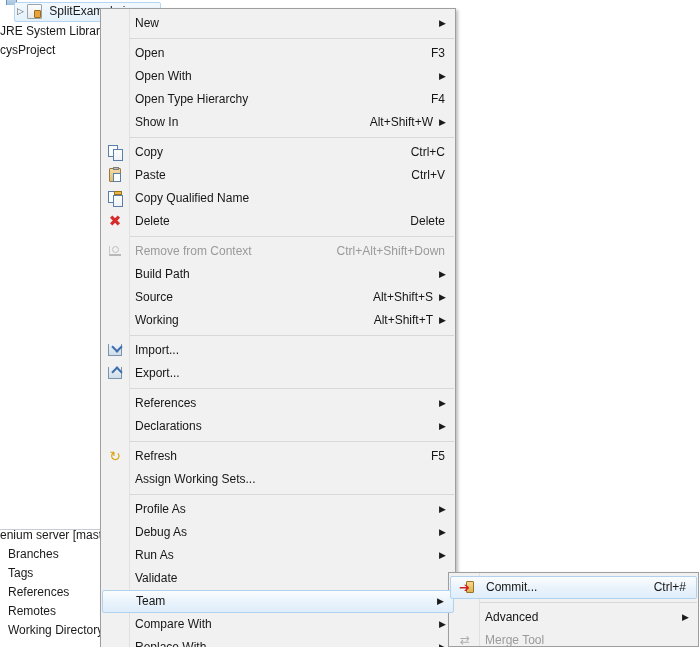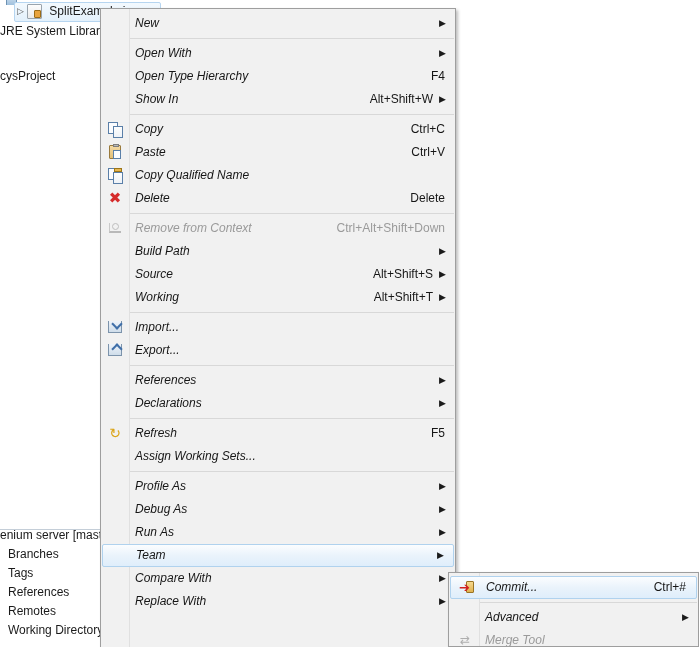--- a/index.html
+++ b/index.html
@@ -197,21 +197,21 @@
   .mi {
     position: relative;
     height: 23px;
     line-height: 23px;
     padding: 0 10px 0 34px;
     white-space: nowrap;
     color: #161616;
     box-sizing: border-box;
     z-index: 2;
   }
-  .mi .lbl { position: relative; z-index: 3; font-style: italic; }
+  .mi .lbl { position: relative; z-index: 3; }
   .mi .accel {
     position: absolute;
     right: 22px;
     top: 0;
     color: #161616;
     z-index: 3;
   }
   .mi.noarrow .accel { right: 10px; }
   .mi .arrow {
     position: absolute;
@@ -408,21 +408,21 @@
 
     <div class="pe-row" style="left:14px; top:2px;">
       <span class="twisty">▷</span><span class="icn icn-java"></span>
       <span class="pe-label" style="margin-left:4px;">SplitExample.java</span>
     </div>
 
     <div class="pe-row" style="left:0px; top:22px;">
       <span class="pe-label">JRE System Library</span>
     </div>
 
-    <div class="pe-row" style="left:0px; top:41px;margin-top:26px;">
+    <div class="pe-row" style="left:0px; top:41px;">
       <span class="pe-label">cysProject</span>
     </div>
   </div>
 
   <div class="gitview">
     <div class="gitview-body">
       <div class="git-row" style="top:-4px;">
         <span>enium server [mast</span>
       </div>
       <div class="git-row" style="top:15px; left:8px;">
@@ -439,20 +439,21 @@
       </div>
       <div class="git-row" style="top:91px; left:8px;">
         <span>Working Directory</span>
       </div>
     </div>
   </div>
 
   <div class="menu" id="main-menu">
       <div class="mi"><span class="lbl">New</span><span class="arrow">▶</span></div>
       <div class="msep"></div>
+      <div class="mi noarrow"><span class="lbl">Open</span><span class="accel">F3</span></div>
       <div class="mi"><span class="lbl">Open With</span><span class="arrow">▶</span></div>
       <div class="mi noarrow"><span class="lbl">Open Type Hierarchy</span><span class="accel">F4</span></div>
       <div class="mi"><span class="lbl">Show In</span><span class="accel">Alt+Shift+W</span><span class="arrow">▶</span></div>
       <div class="msep"></div>
       <div class="mi noarrow"><span class="mic">
           <span class="ic-copy"></span>
         </span><span class="lbl">Copy</span><span class="accel">Ctrl+C</span></div>
       <div class="mi noarrow"><span class="mic">
           <span class="ic-paste"></span>
         </span><span class="lbl">Paste</span><span class="accel">Ctrl+V</span></div>
@@ -481,20 +482,21 @@
       <div class="mi"><span class="lbl">Declarations</span><span class="arrow">▶</span></div>
       <div class="msep"></div>
       <div class="mi noarrow"><span class="mic">
           <span class="ic-refresh">↻</span>
         </span><span class="lbl">Refresh</span><span class="accel">F5</span></div>
       <div class="mi"><span class="lbl">Assign Working Sets...</span></div>
       <div class="msep"></div>
       <div class="mi"><span class="lbl">Profile As</span><span class="arrow">▶</span></div>
       <div class="mi"><span class="lbl">Debug As</span><span class="arrow">▶</span></div>
       <div class="mi"><span class="lbl">Run As</span><span class="arrow">▶</span></div>
+      <div class="mi"><span class="lbl">Validate</span></div>
       <div class="mi selected"><span class="lbl">Team</span><span class="arrow">▶</span></div>
       <div class="mi"><span class="lbl">Compare With</span><span class="arrow">▶</span></div>
       <div class="mi"><span class="lbl">Replace With</span><span class="arrow">▶</span></div>
     </div>
 
   <div class="menu" id="sub-menu">
       <div class="mi selected noarrow"><span class="mic">
           <span class="ic-commit">
             <span class="box"></span>
             <span class="arw">➔</span>

